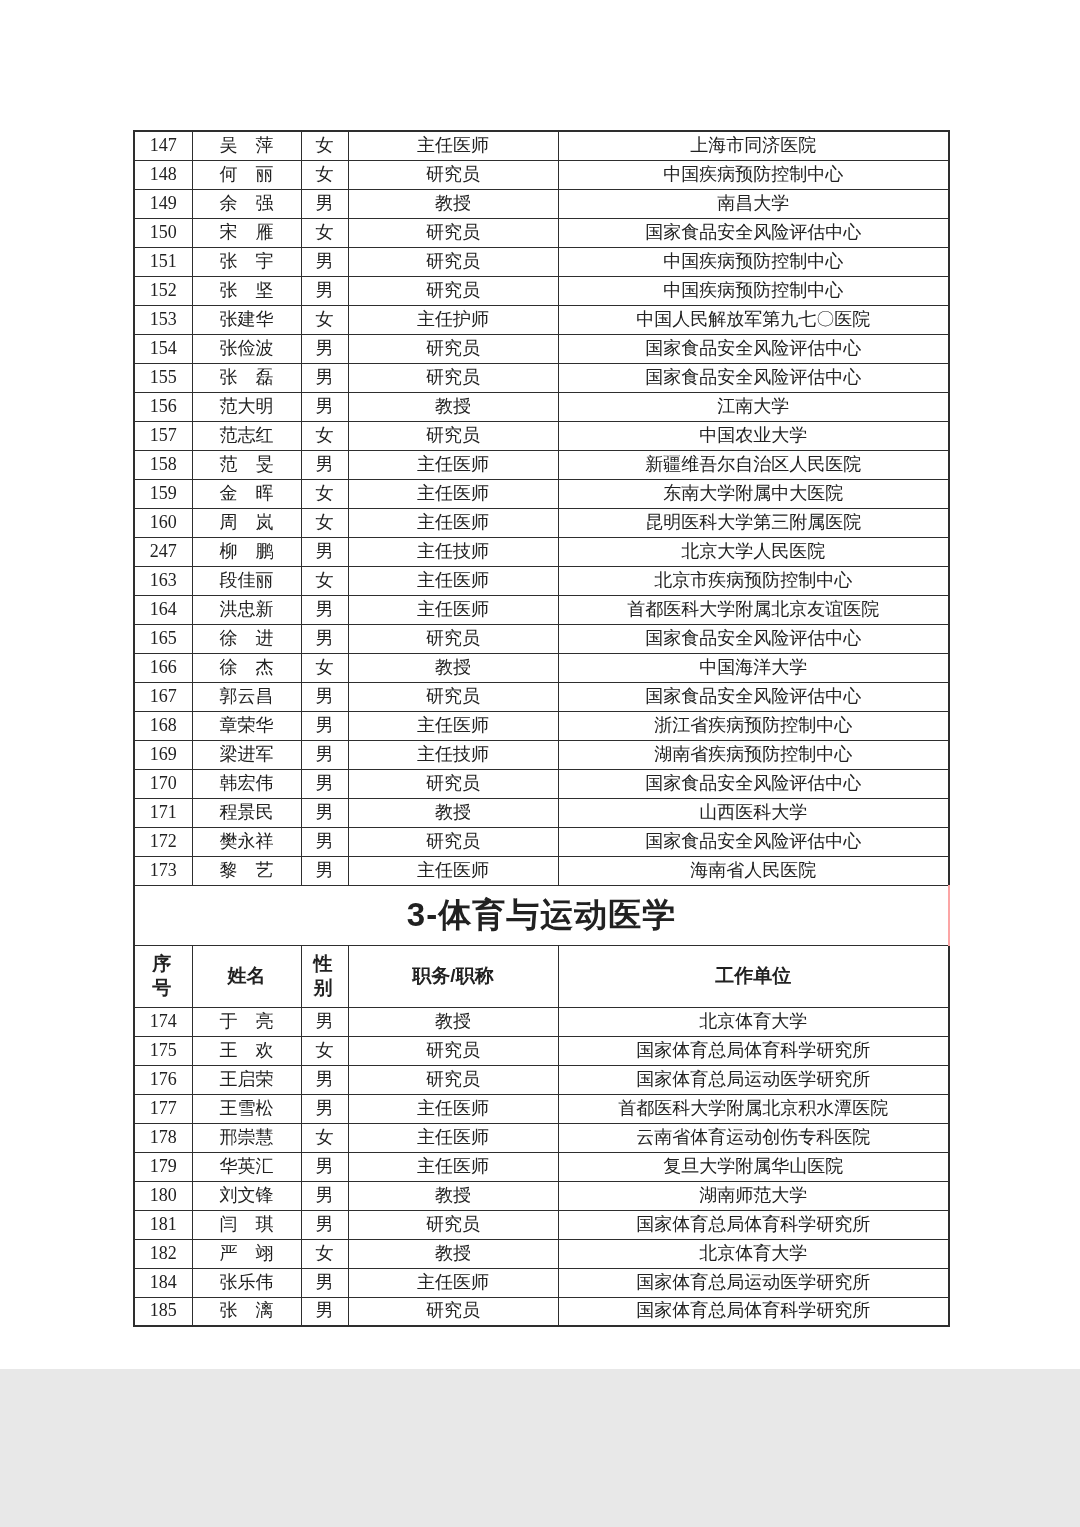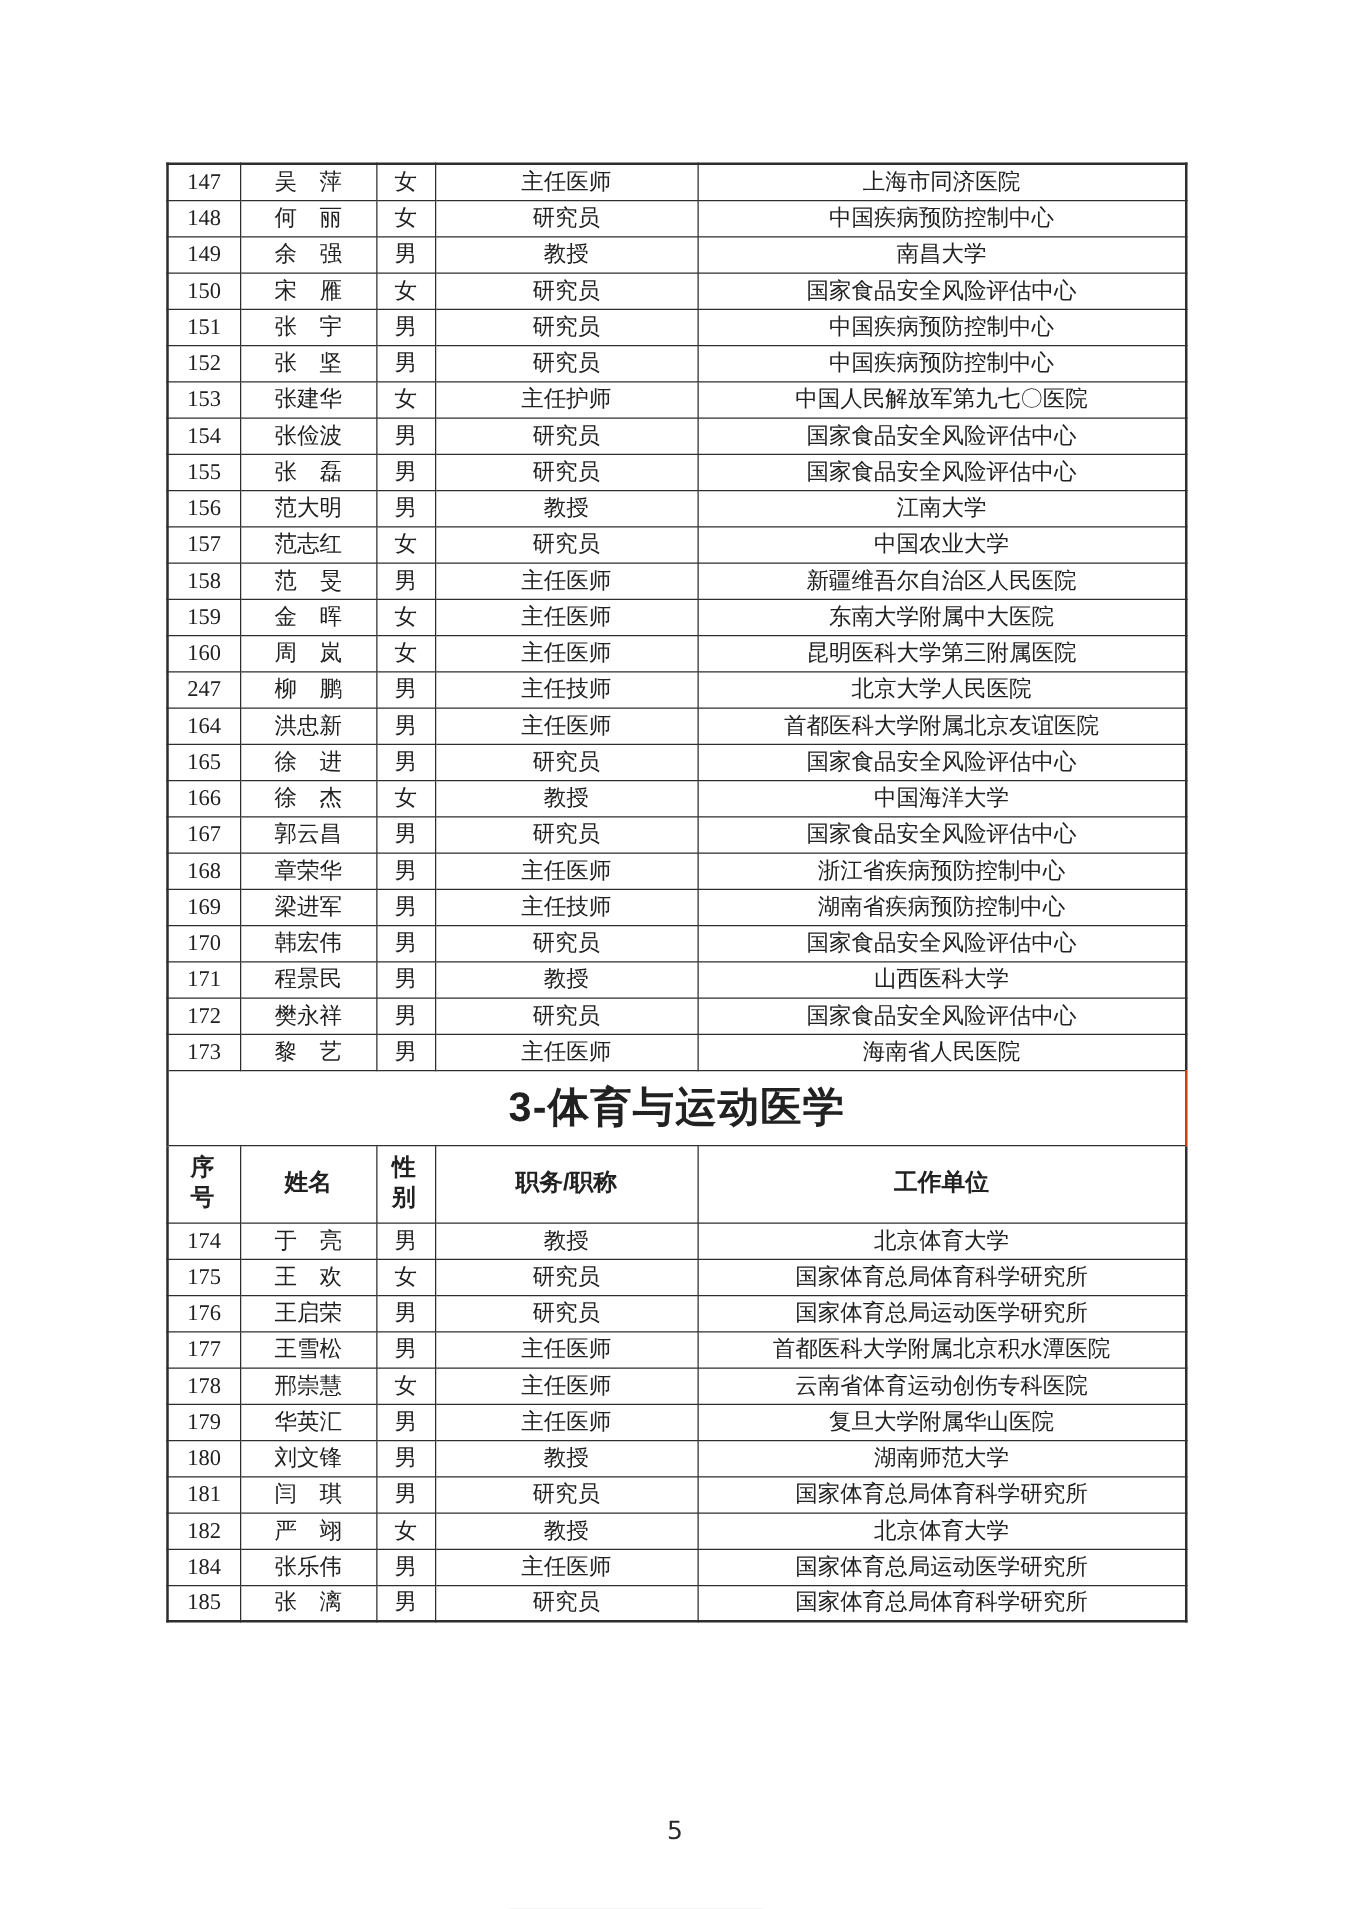--- a/index.html
+++ b/index.html
@@ -1,20 +1,20 @@
 <!DOCTYPE html>
 <html><head>
 <meta charset="utf-8">
 <style>
   * { margin: 0; padding: 0; box-sizing: border-box; }
   html, body { background: #e8e8e8; }
   .page {
     position: relative;
     width: 1080px;
-    height: 1527px;
+    height: 1369px;
     background: #ffffff;
     margin: 0 auto;
     font-family: "Liberation Serif", "DejaVu Serif", serif;
     color: #212121;
     overflow: hidden;
   }
   table.roster {
     position: absolute;
     left: 133px;
     top: 130px;
@@ -35,21 +35,21 @@
   tr.data-row td { height: 29px; font-size: 18px; line-height: 1.1; }
   td.c-no { font-size: 16px; font-family: "Liberation Serif", "DejaVu Serif", serif; }
   
   tr.section-row td {
     height: 60px;
     font-family: "Liberation Sans", "DejaVu Sans", sans-serif;
     font-weight: bold;
     font-size: 33px;
     letter-spacing: 1px;
     border-left: 2px solid #2e2e2e;
-    border-right: 2px solid #c2410c;
+    border-right: 2px solid #fca5a5;
   }
   
   tr.header-row td {
     height: 62px;
     font-family: "Liberation Sans", "DejaVu Sans", sans-serif;
     font-weight: bold;
     font-size: 19px;
     line-height: 1.25;
   }
   tr.header-row td .vwrap {
@@ -182,20 +182,27 @@
           <td class="c-gender">女</td>
           <td class="c-title">主任医师</td>
           <td class="c-unit">昆明医科大学第三附属医院</td>
         </tr>
         <tr class="data-row">
           <td class="c-no">247</td>
           <td class="c-name">柳　鹏</td>
           <td class="c-gender">男</td>
           <td class="c-title">主任技师</td>
           <td class="c-unit">北京大学人民医院</td>
+        </tr>
+        <tr class="data-row">
+          <td class="c-no">163</td>
+          <td class="c-name">段佳丽</td>
+          <td class="c-gender">女</td>
+          <td class="c-title">主任医师</td>
+          <td class="c-unit">北京市疾病预防控制中心</td>
         </tr>
         <tr class="data-row">
           <td class="c-no">164</td>
           <td class="c-name">洪忠新</td>
           <td class="c-gender">男</td>
           <td class="c-title">主任医师</td>
           <td class="c-unit">首都医科大学附属北京友谊医院</td>
         </tr>
         <tr class="data-row">
           <td class="c-no">165</td>

